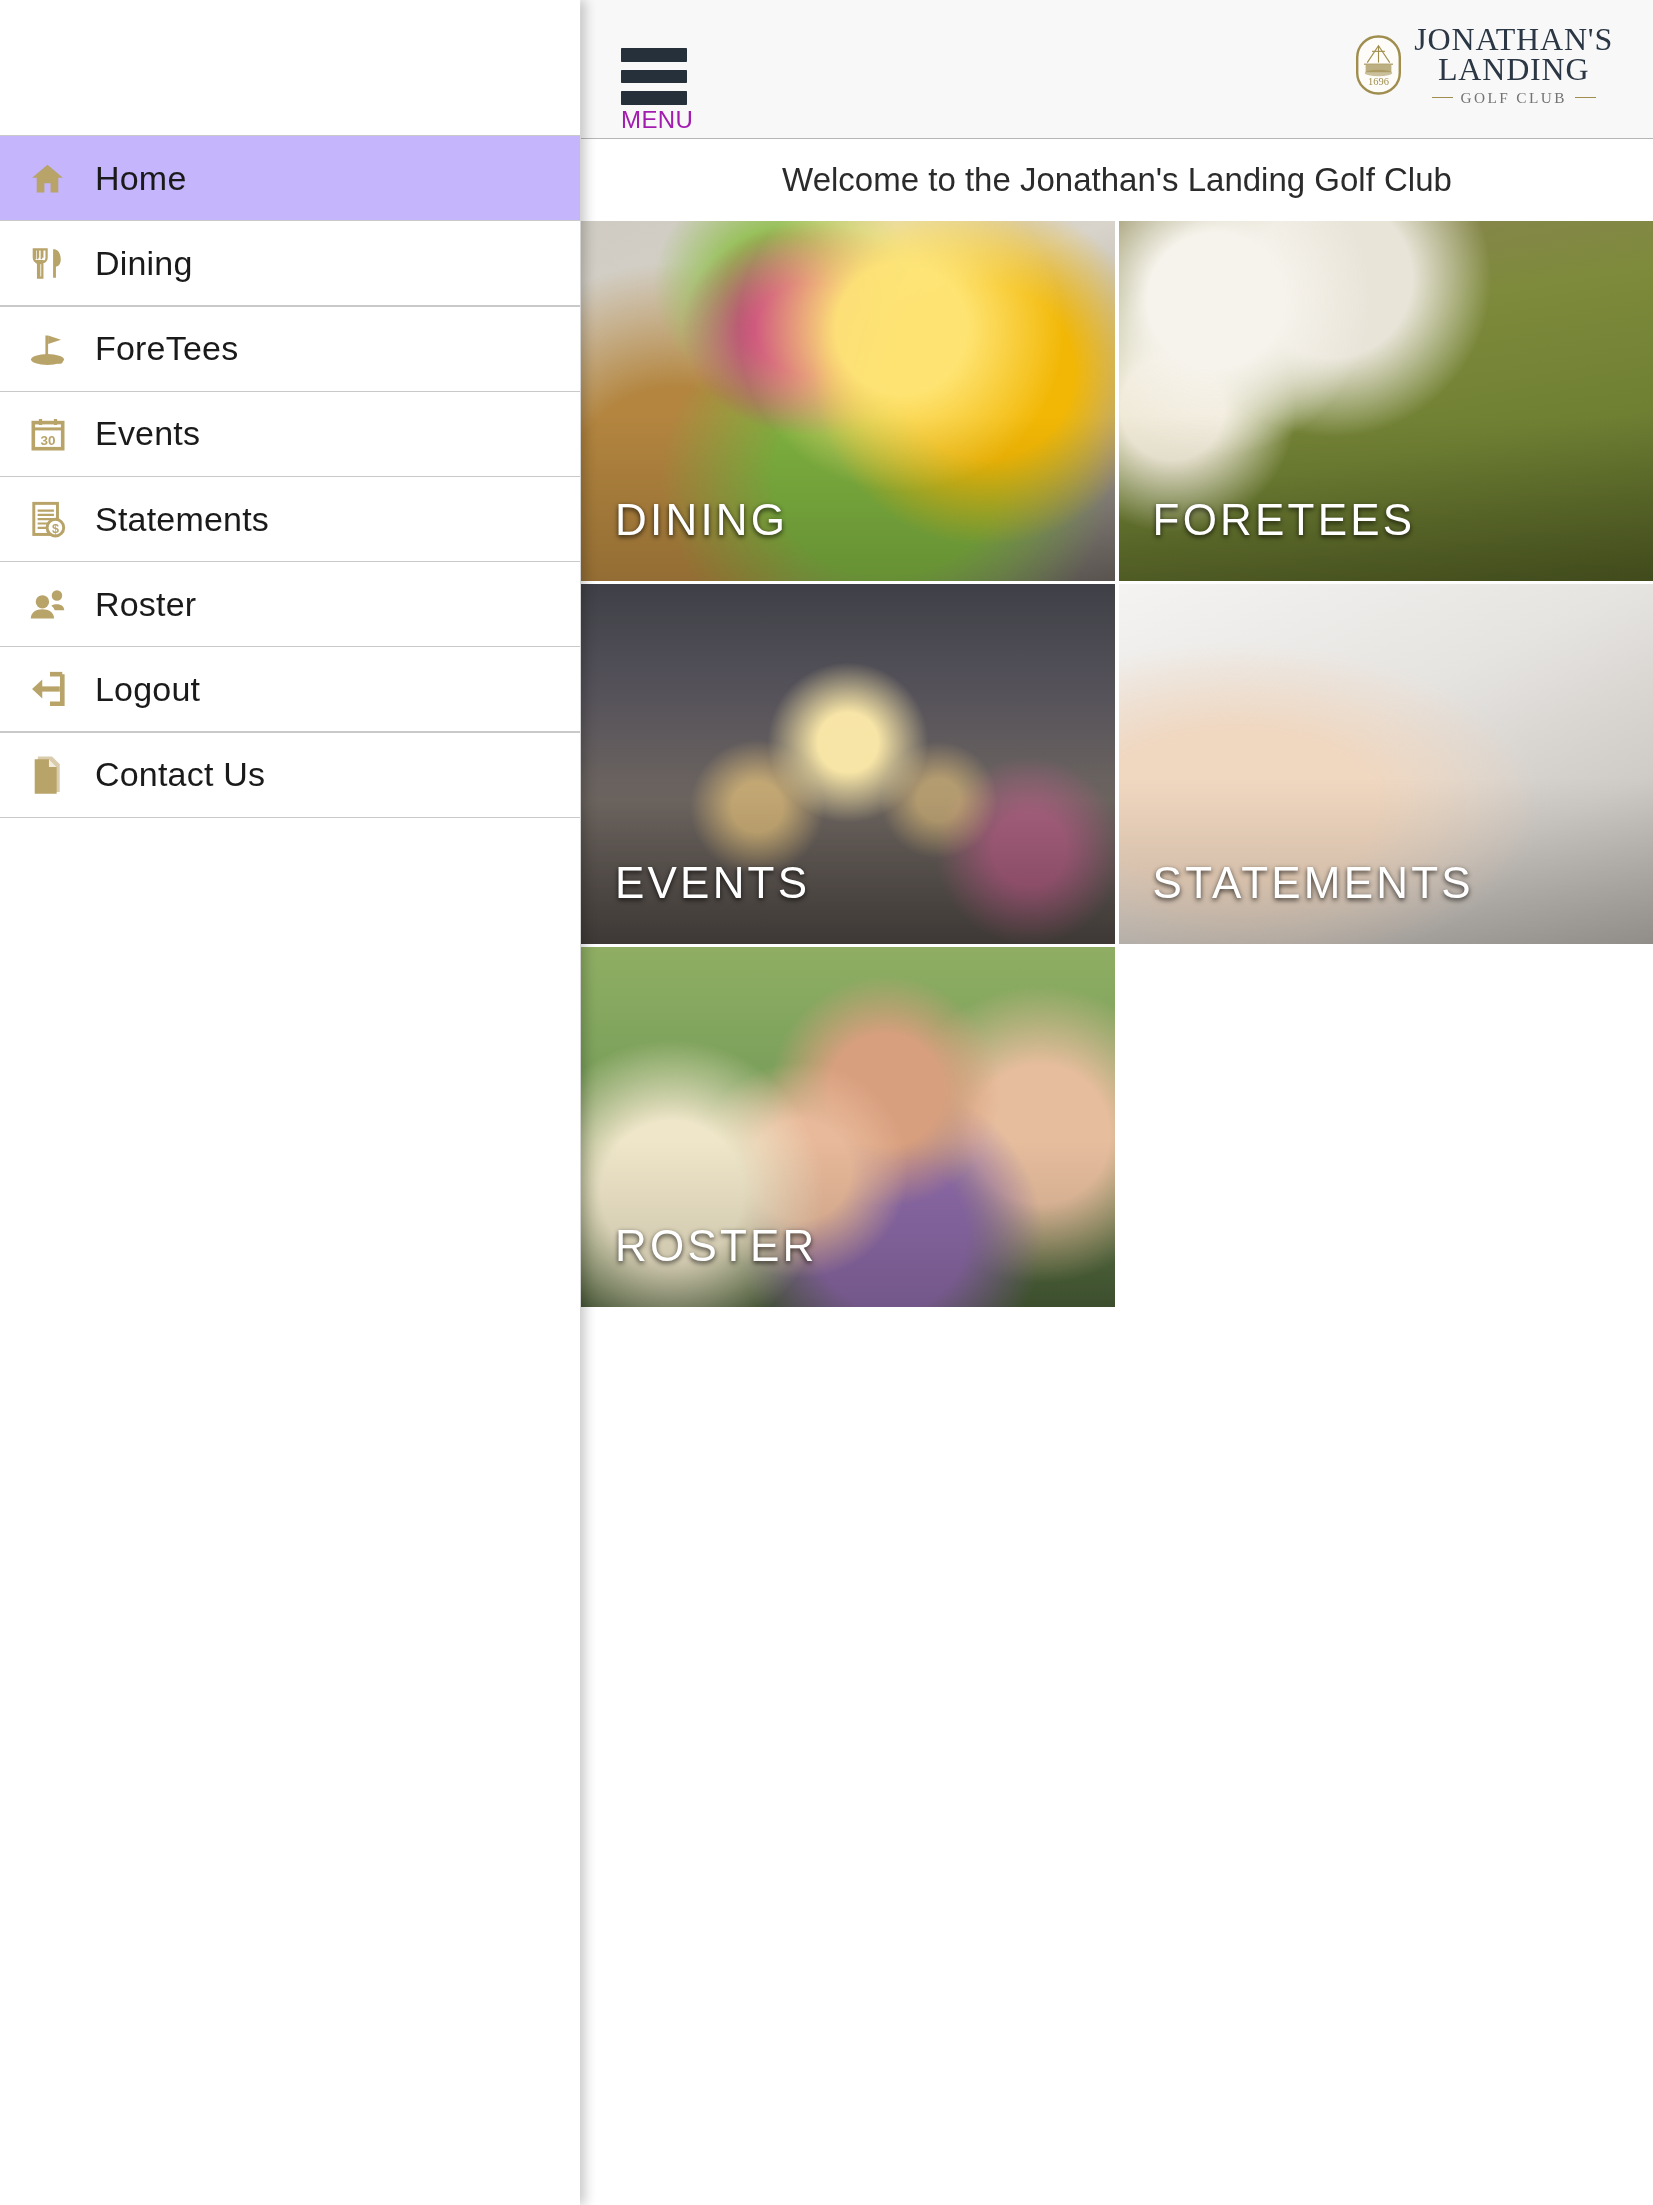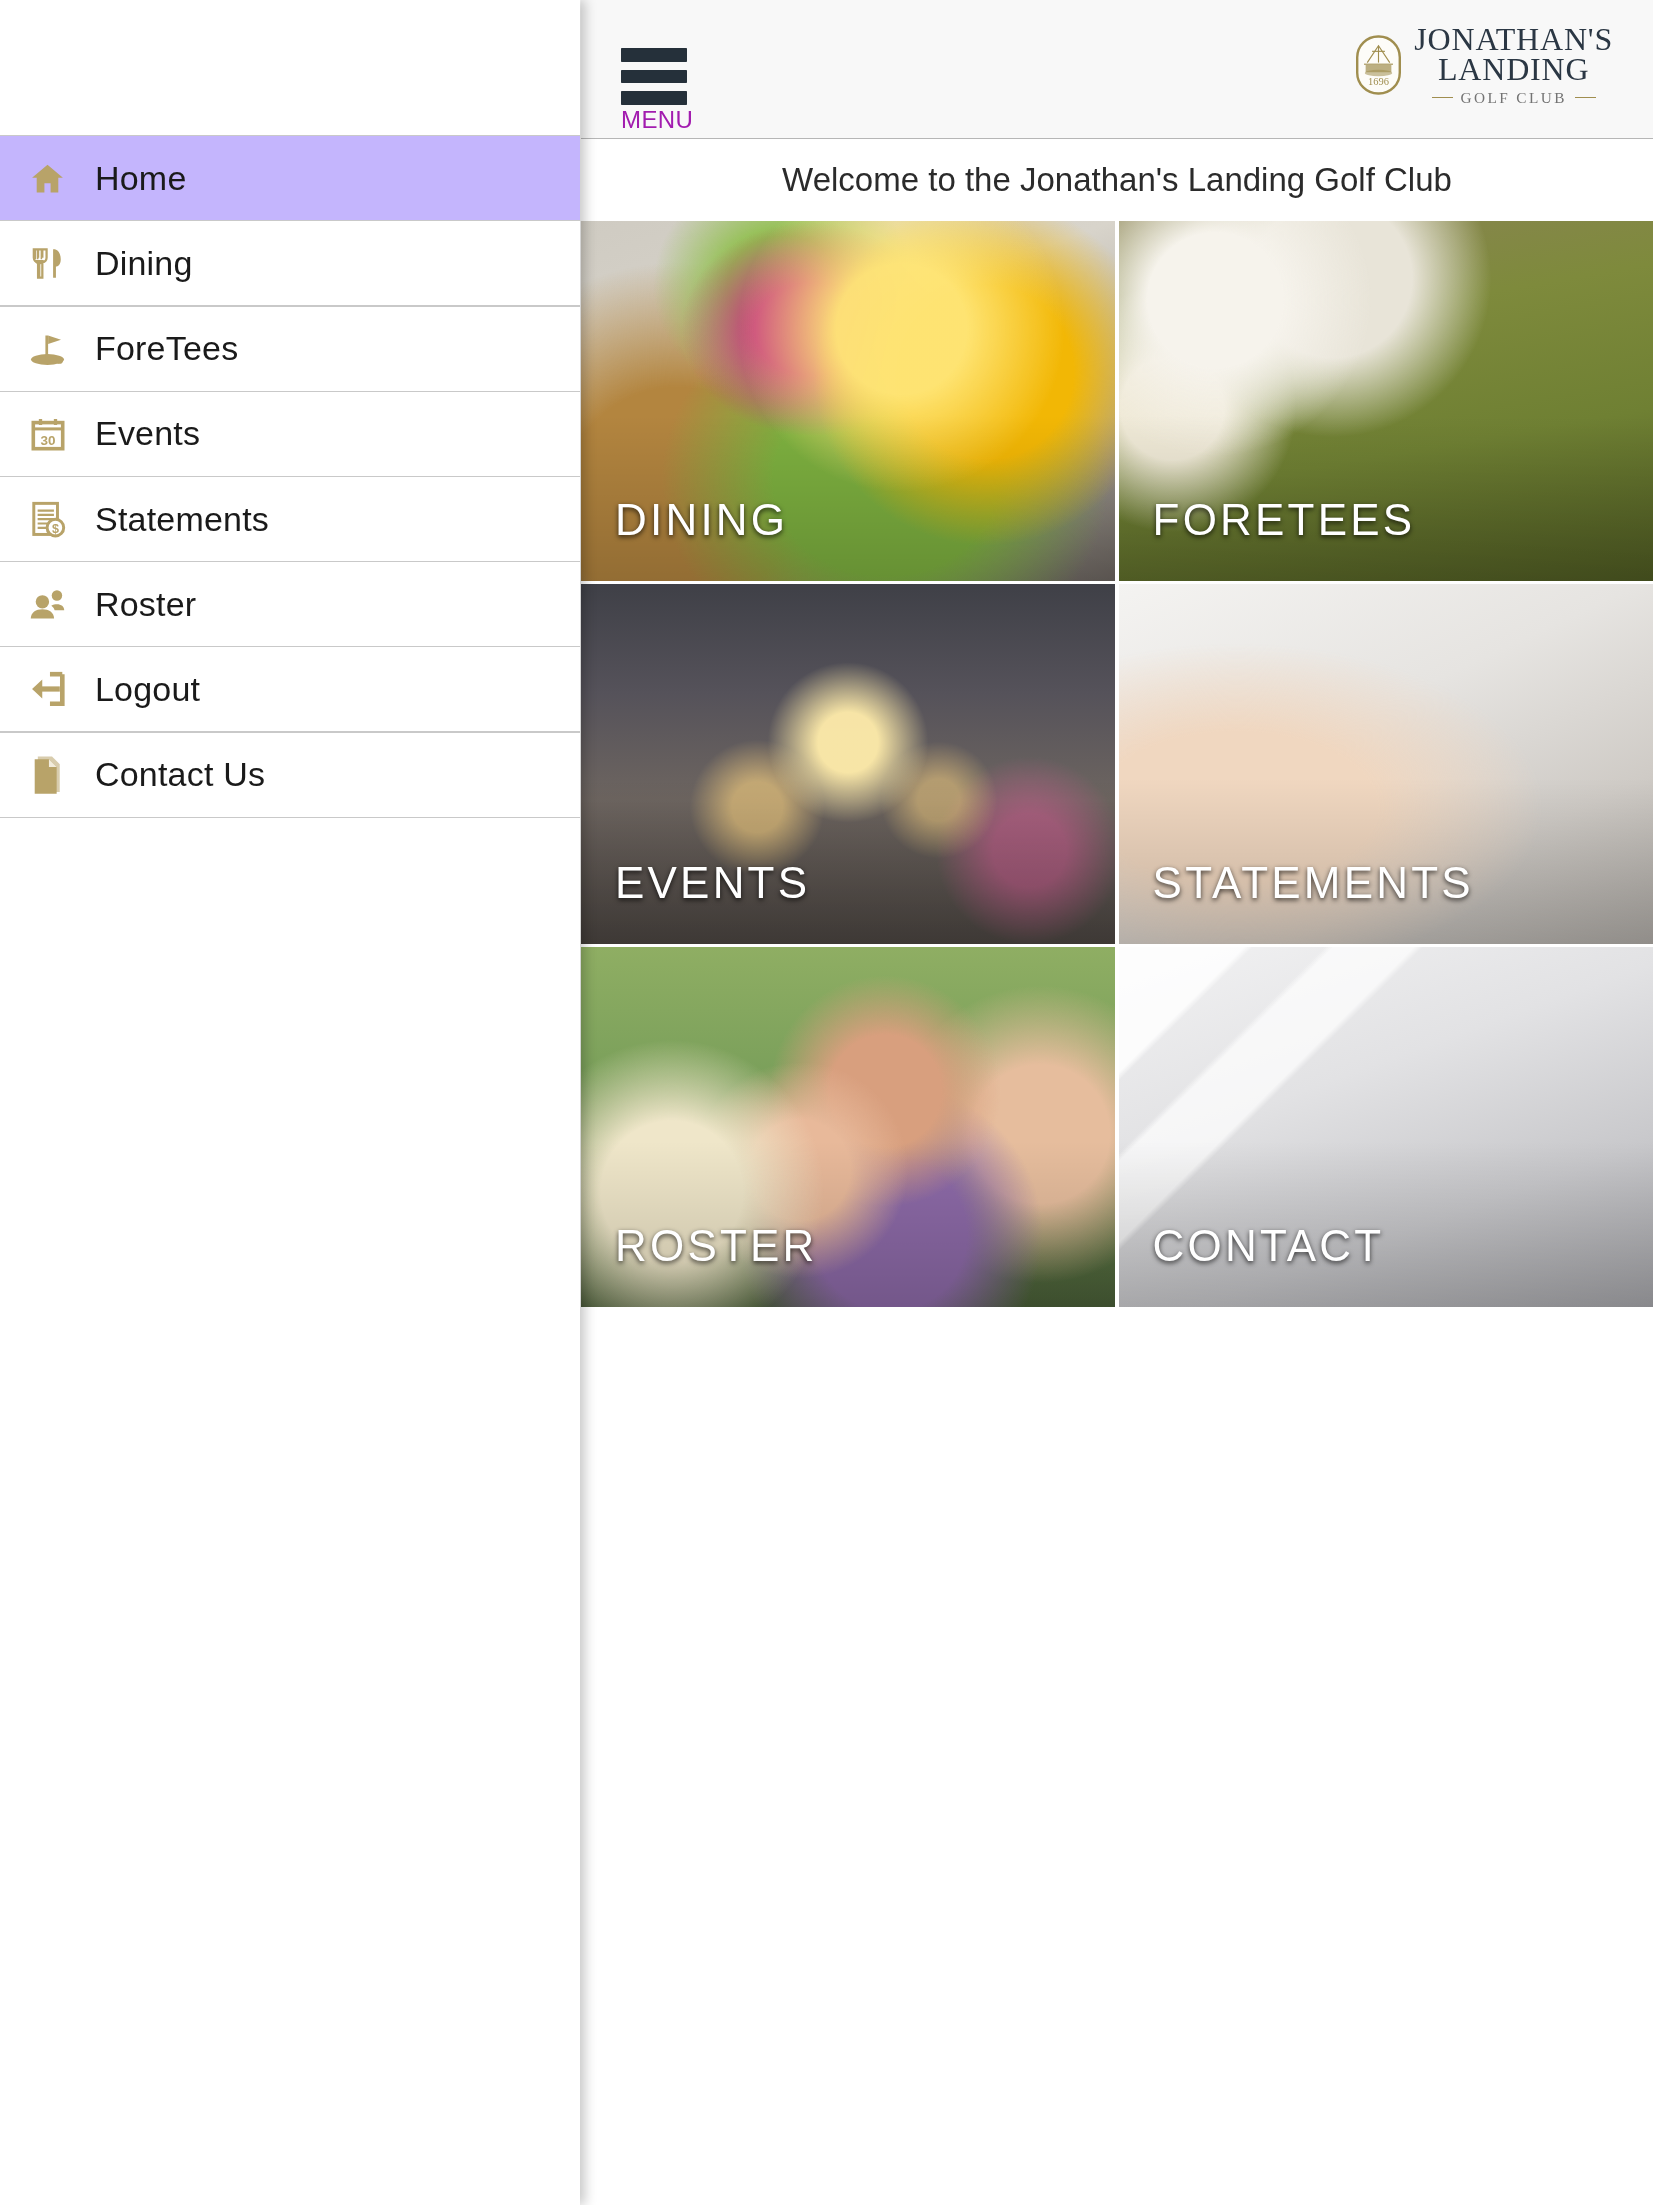--- a/index.html
+++ b/index.html
@@ -229,25 +229,20 @@
         <div class="scrim"></div>
         <div class="caption">STATEMENTS</div>
       </div>
 
       <div class="tile">
         <div class="photo ph-roster"></div>
         <div class="scrim"></div>
         <div class="caption">ROSTER</div>
       </div>
 
-      <div class="tile">
-        <div class="photo ph-contact"></div>
-        <div class="scrim"></div>
-        <div class="caption">CONTACT</div>
-      </div>
 
     </div>
   </div>
 
   <div class="drawer">
     <div class="drawer-spacer"></div>
     <ul class="nav">
 
       <li class="nav-item active">
         <span class="nav-icon">

